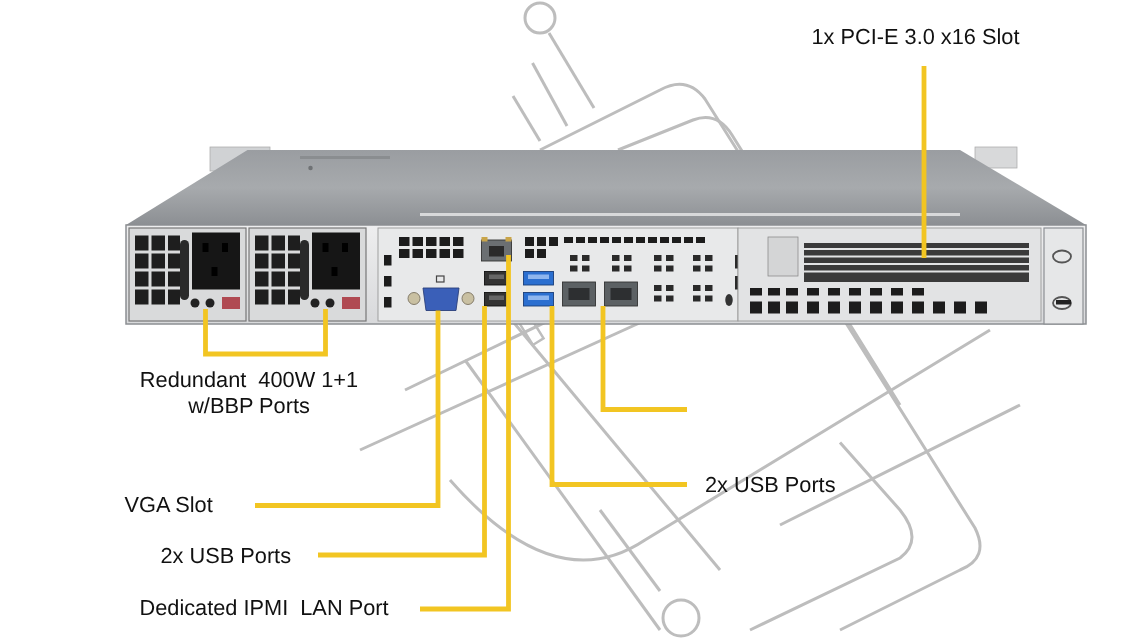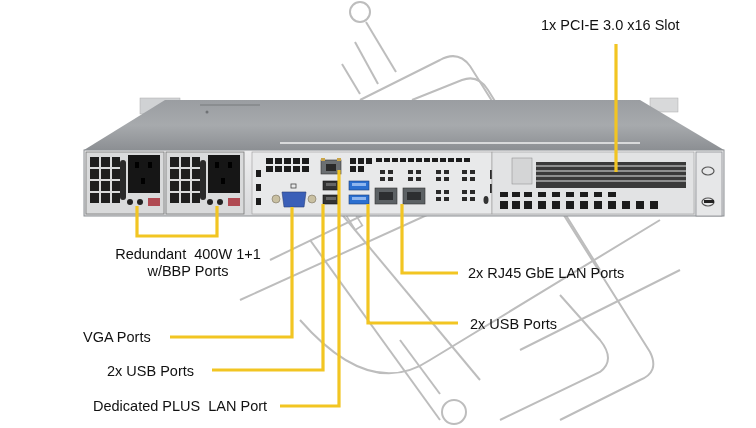--- a/index.html
+++ b/index.html
@@ -1,20 +1,20 @@
 <!DOCTYPE html>
 <html><head>
   <meta charset="utf-8">
   <style>
     html, body { margin: 0; padding: 0; background: #ffffff; }
     body { width: 756px; height: 428px; position: relative; overflow: hidden;
            font-family: "Liberation Sans", sans-serif; }
     #stage { position: absolute; left: 0; top: 0; width: 756px; height: 428px; }
     .label { position: absolute; font-size: 14.5px; color: #111111; white-space: nowrap; line-height: 17px; }
-    .label.center { text-align: center; margin-left: 22px; }
+    .label.center { text-align: center; }
     svg { position: absolute; left: 0; top: 0; }
   </style>
 </head>
 <body>
 
 <div id="stage">
 
   <svg width="756" height="428">
     <g fill="none" stroke="#bdbdbd" stroke-width="2">
       <circle cx="360" cy="12" r="10"></circle>
@@ -269,19 +269,18 @@
     </g>
   </svg>
 
   <div class="label" style="left:541px; top:17px;">1x PCI-E 3.0 x16 Slot</div>
 
   <div class="label center" style="left:48px; top:246px; width:236px;">
     <div style="white-space:pre;">Redundant  400W 1+1</div>
     <div style="white-space:pre;">w/BBP Ports</div>
   </div>
 
-  <div class="label" style="left:468px; top:265px;">2x RJ45 GbE LAN Ports</div>
   <div class="label" style="left:470px; top:316px;">2x USB Ports</div>
-  <div class="label" style="left:83px; top:329px;">VGA Ports</div>
+  <div class="label" style="left:83px; top:329px;">VGA Slot</div>
   <div class="label" style="left:107px; top:363px;">2x USB Ports</div>
-  <div class="label" style="left:93px; top:398px; white-space:pre;">Dedicated PLUS  LAN Port</div>
+  <div class="label" style="left:93px; top:398px; white-space:pre;">Dedicated IPMI  LAN Port</div>
 
 </div>
 
 </body></html>

